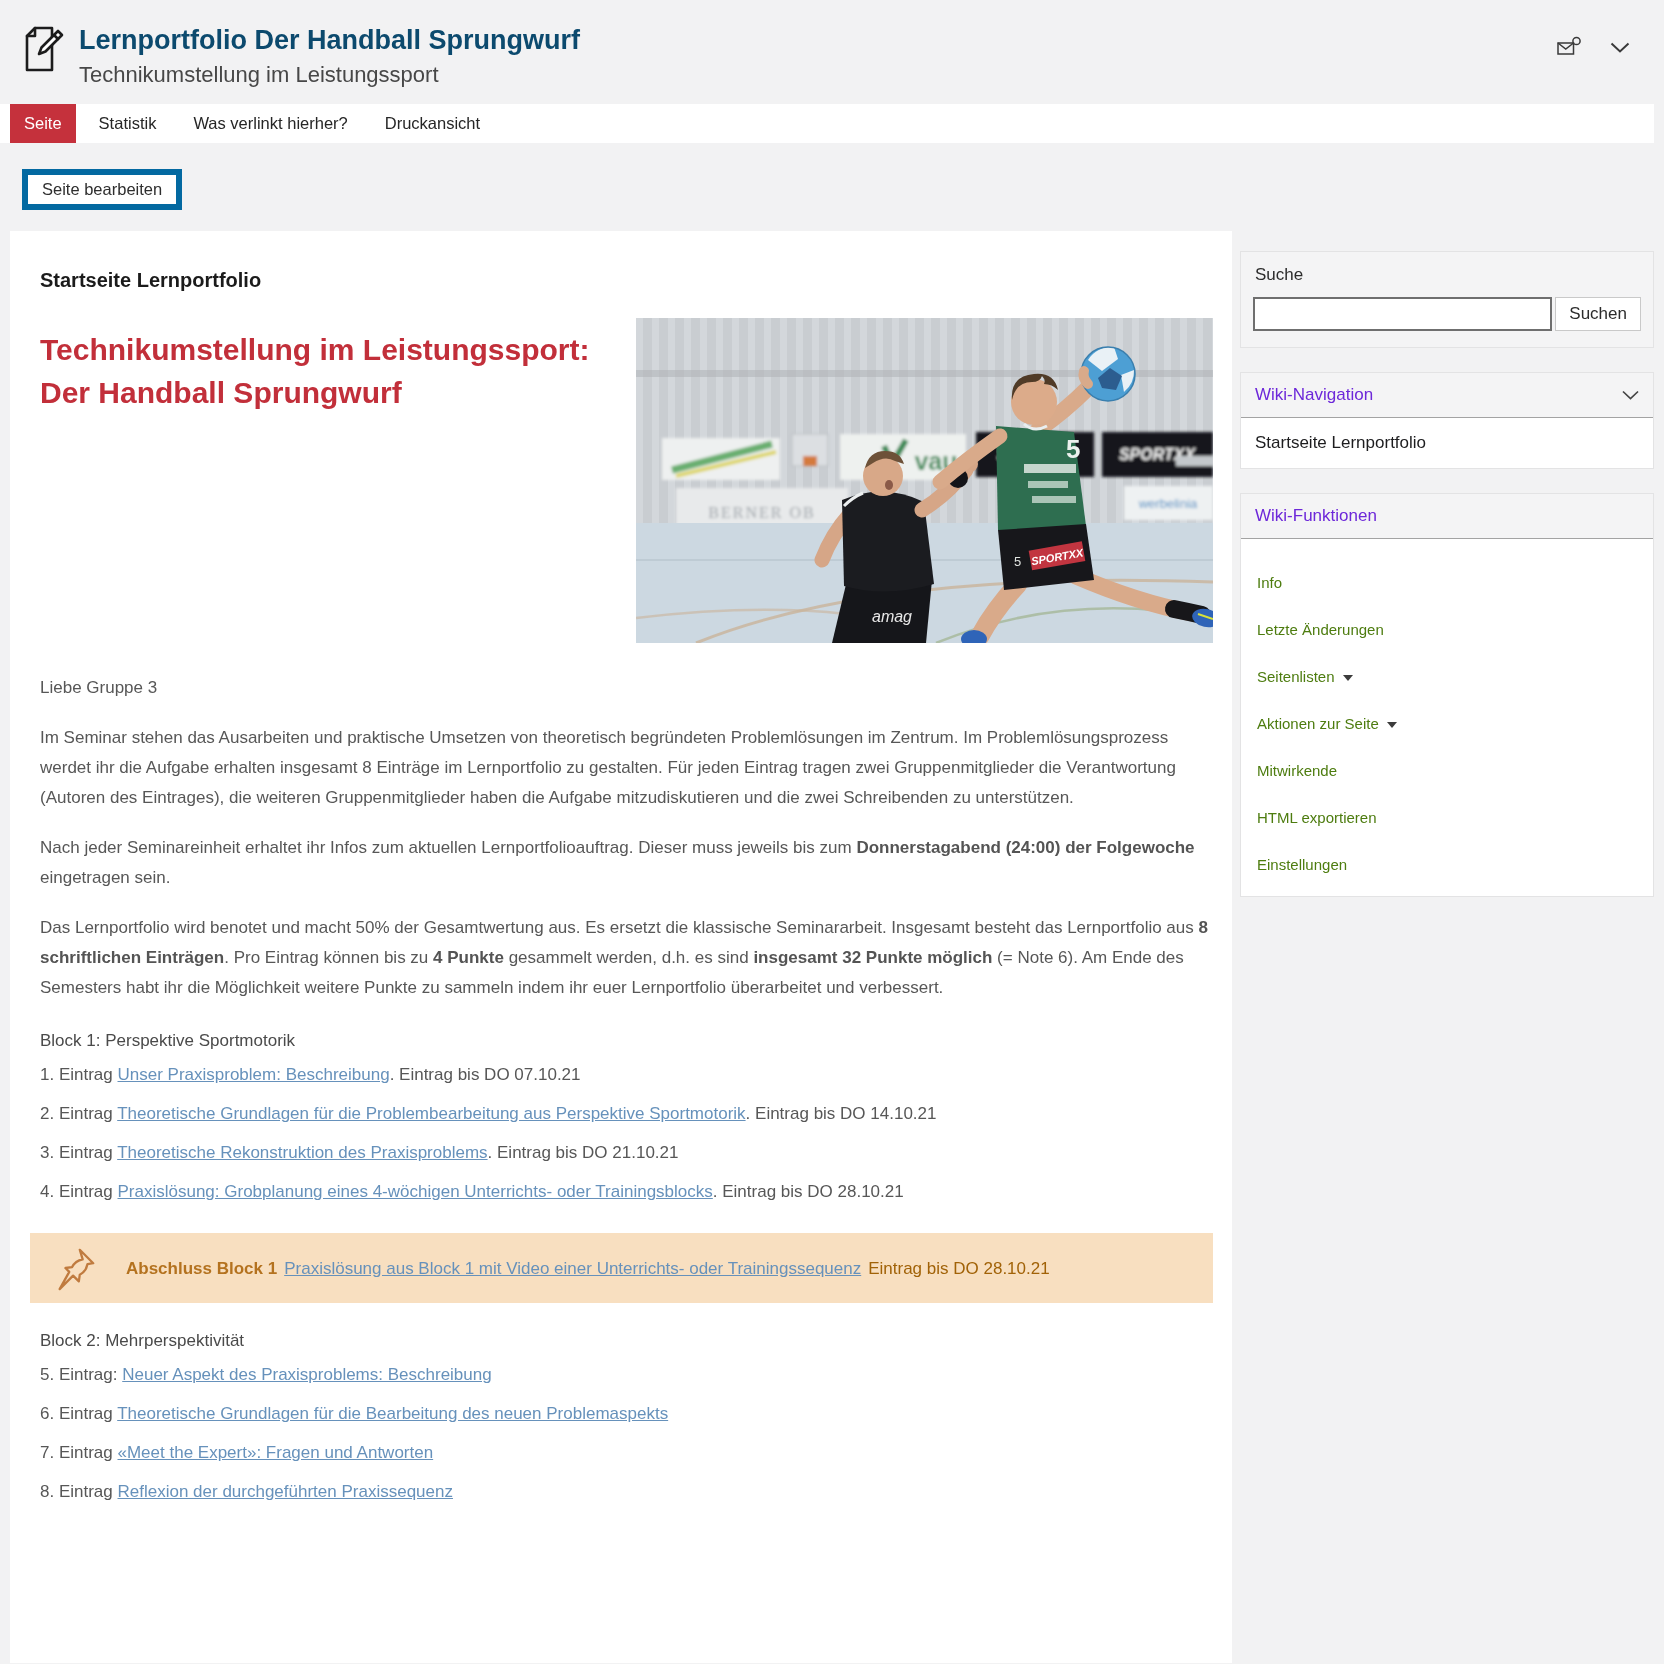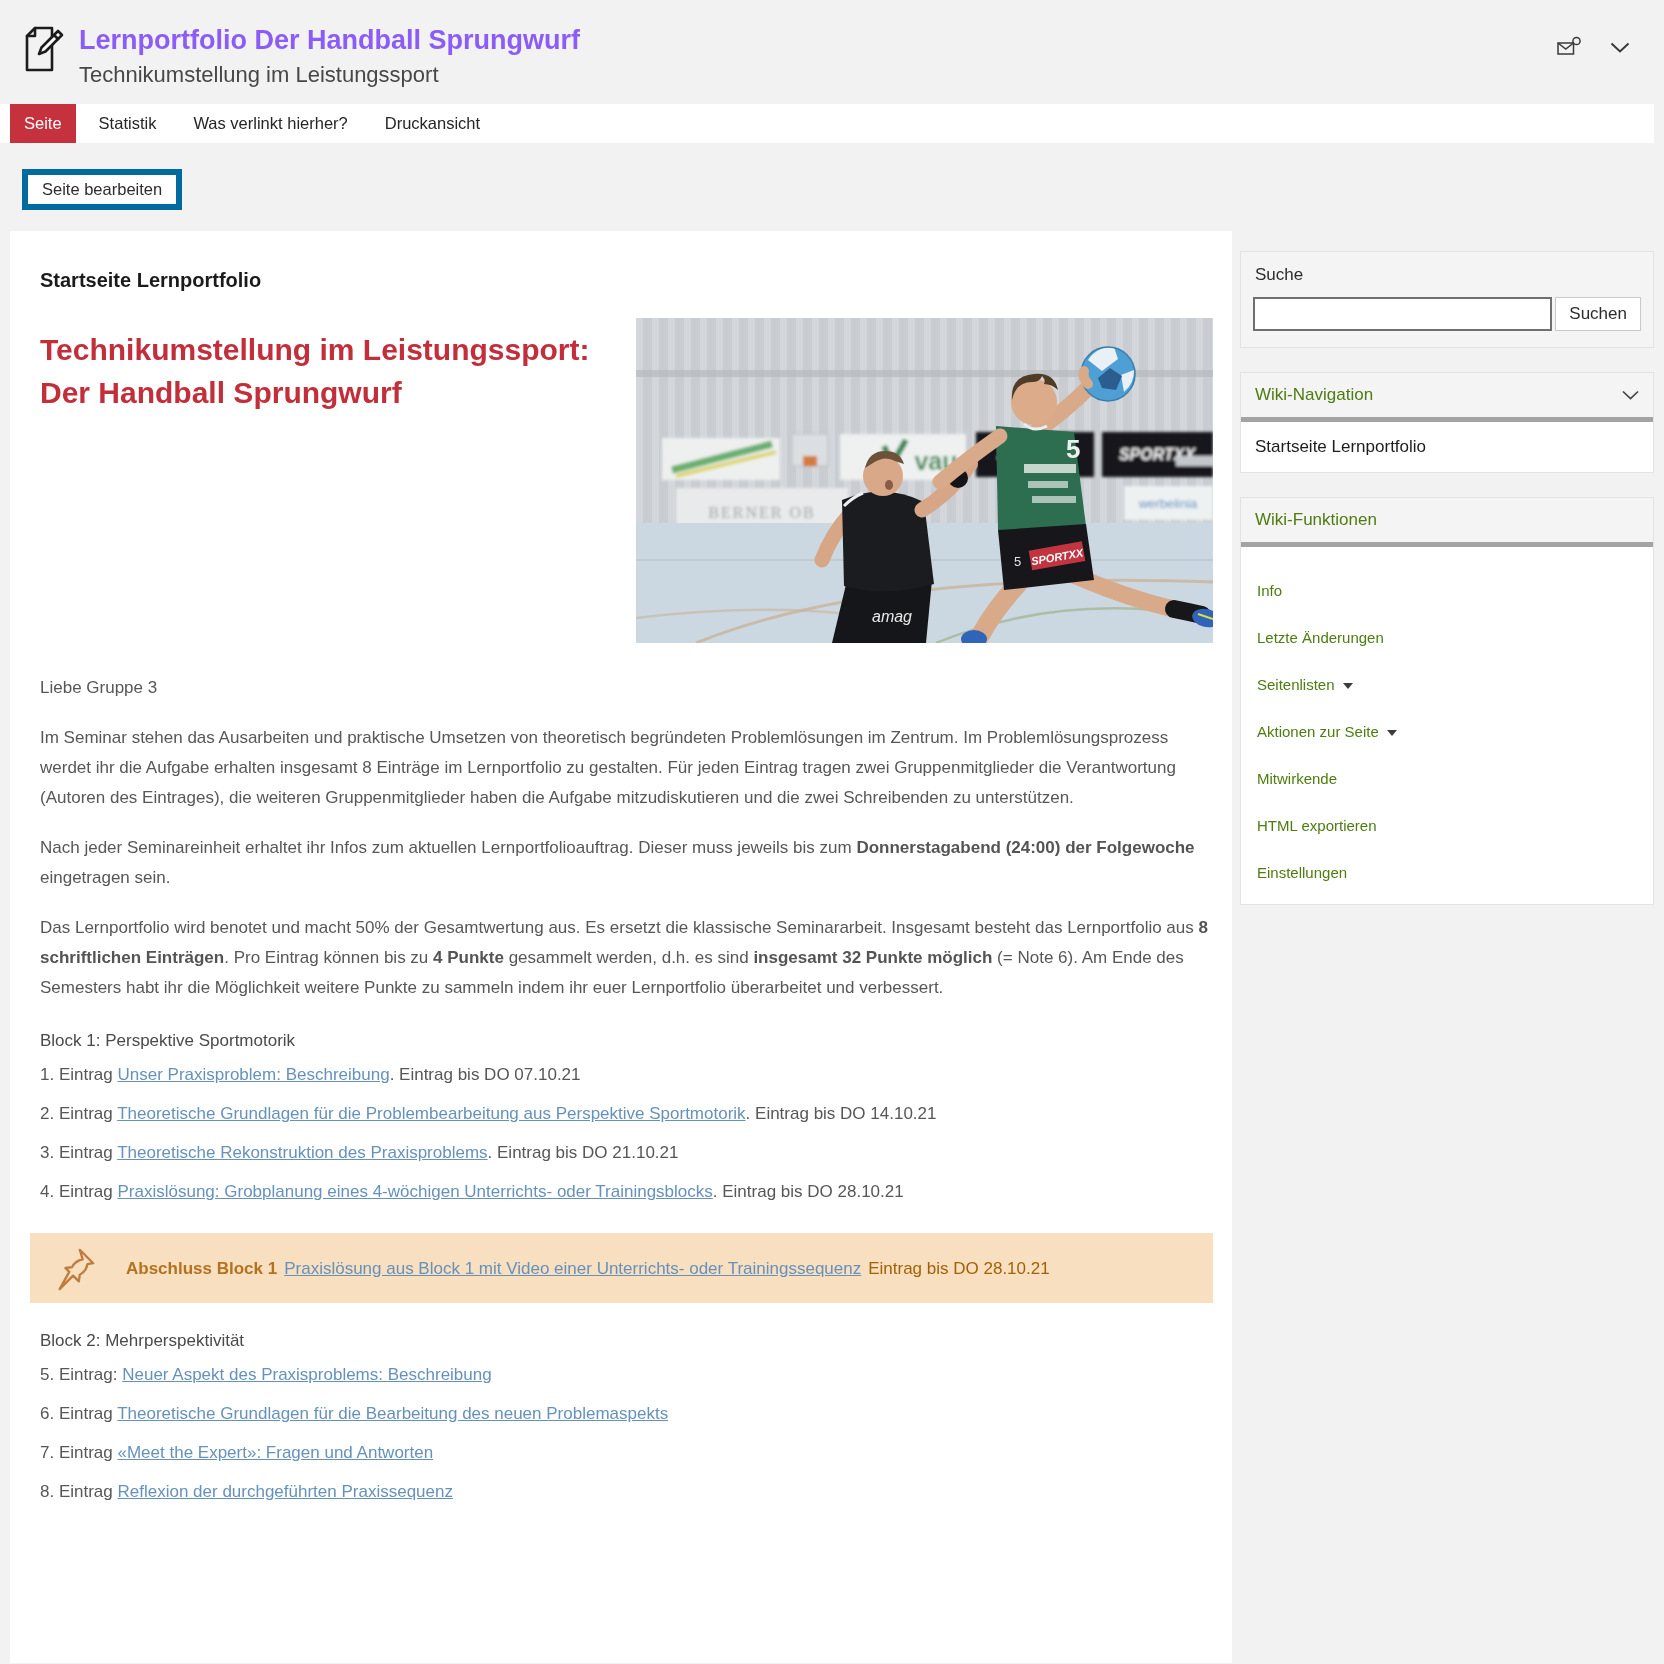--- a/index.html
+++ b/index.html
@@ -9,21 +9,21 @@
     width:1664px; height:1664px; overflow:hidden;
     background:#f2f2f3;
     font-family:"Liberation Sans", sans-serif;
     color:#575757;
   }
   
   .top { padding:24px 20px 0 20px; }
   .top-row { display:flex; align-items:flex-start; }
   .wiki-icon svg { width:46px; height:50px; display:block; }
   .titles { margin-left:13px; }
-  .app-title { font-size:27px; font-weight:700; color:#8b5cf6; line-height:32px; }
+  .app-title { font-size:27px; font-weight:700; color:#0c4a6e; line-height:32px; }
   .app-subtitle { font-size:22px; color:#474747; margin-top:6px; }
   .top-icons { margin-left:auto; display:flex; align-items:center; gap:28px; margin-top:12px; margin-right:14px; }
   .top-icons svg { display:block; cursor:pointer; }
   
   .tabband { margin-top:16px; margin-right:10px; background:#ffffff; height:39px; display:flex; padding-left:10px; }
   .tab { font-size:16.5px; color:#262626; padding:0 14px; line-height:39px; cursor:pointer; margin-right:9px; white-space:nowrap; }
   .tab.active { background:#c5313c; color:#ffffff; }
   
   .edit-btn { margin:26px 0 0 22px; display:inline-block; background:#fff; border:6px solid #0369a1;
               padding:5px 14px; font-size:16.5px; color:#2e2e2e; cursor:pointer; font-family:Liberation Sans, sans-serif; }
@@ -48,22 +48,22 @@
   
   .highlight { margin:26px 0 0 -10px; background:#f8dfc0; display:flex; align-items:center; padding:12px 16px; }
   .pin { width:46px; height:46px; margin:0 28px 0 6px; flex:0 0 auto; }
   .hl-text { font-size:17px; line-height:27px; }
   .hl-label { color:#b4721f; font-weight:700; margin-right:7px; }
   .hl-text .wlink { margin-right:7px; }
   .hl-date { color:#a16207; }
   
   .sidebar { position:absolute; left:1240px; top:20px; width:414px; }
   .panel { border:1px solid #e3e3e4; background:#ffffff; margin-bottom:24px; }
-  .panel-head { background:#f4f4f5; padding:12px 14px; font-size:17px; color:#4d7c0f;
-                display:flex; justify-content:space-between; align-items:center; border-bottom:5px solid #a3a3a3; }
+  .panel-head { background:#f4f4f5; padding:12px 14px; font-size:17px; color:#6d28d9;
+                display:flex; justify-content:space-between; align-items:center; border-bottom:1px solid #a3a3a3; }
   .search-panel { background:#f4f4f5; }
   .search-head { padding:13px 14px 12px 14px; font-size:17px; color:#2c2c2c; }
   .search-row { display:flex; padding:0 12px 16px 12px; }
   .search-input { flex:1; height:34px; border:2px solid #6f6f6f; background:#fff; font-size:16px;
                   padding:0 8px; font-family:inherit; }
   .search-btn { margin-left:3px; border:1px solid #c9c9c9; background:#fff; font-size:17px; color:#2c2c2c;
                 padding:0 13px; height:34px; cursor:pointer; font-family:inherit; }
   .nav-item { padding:15px 14px; font-size:17px; color:#1d1d1f; cursor:pointer; }
   .fn-list { padding:12px 16px 16px 16px; }
   .fn-item { font-size:15px; color:#4d7c0f; line-height:31px; cursor:pointer;margin-top:16px; }

